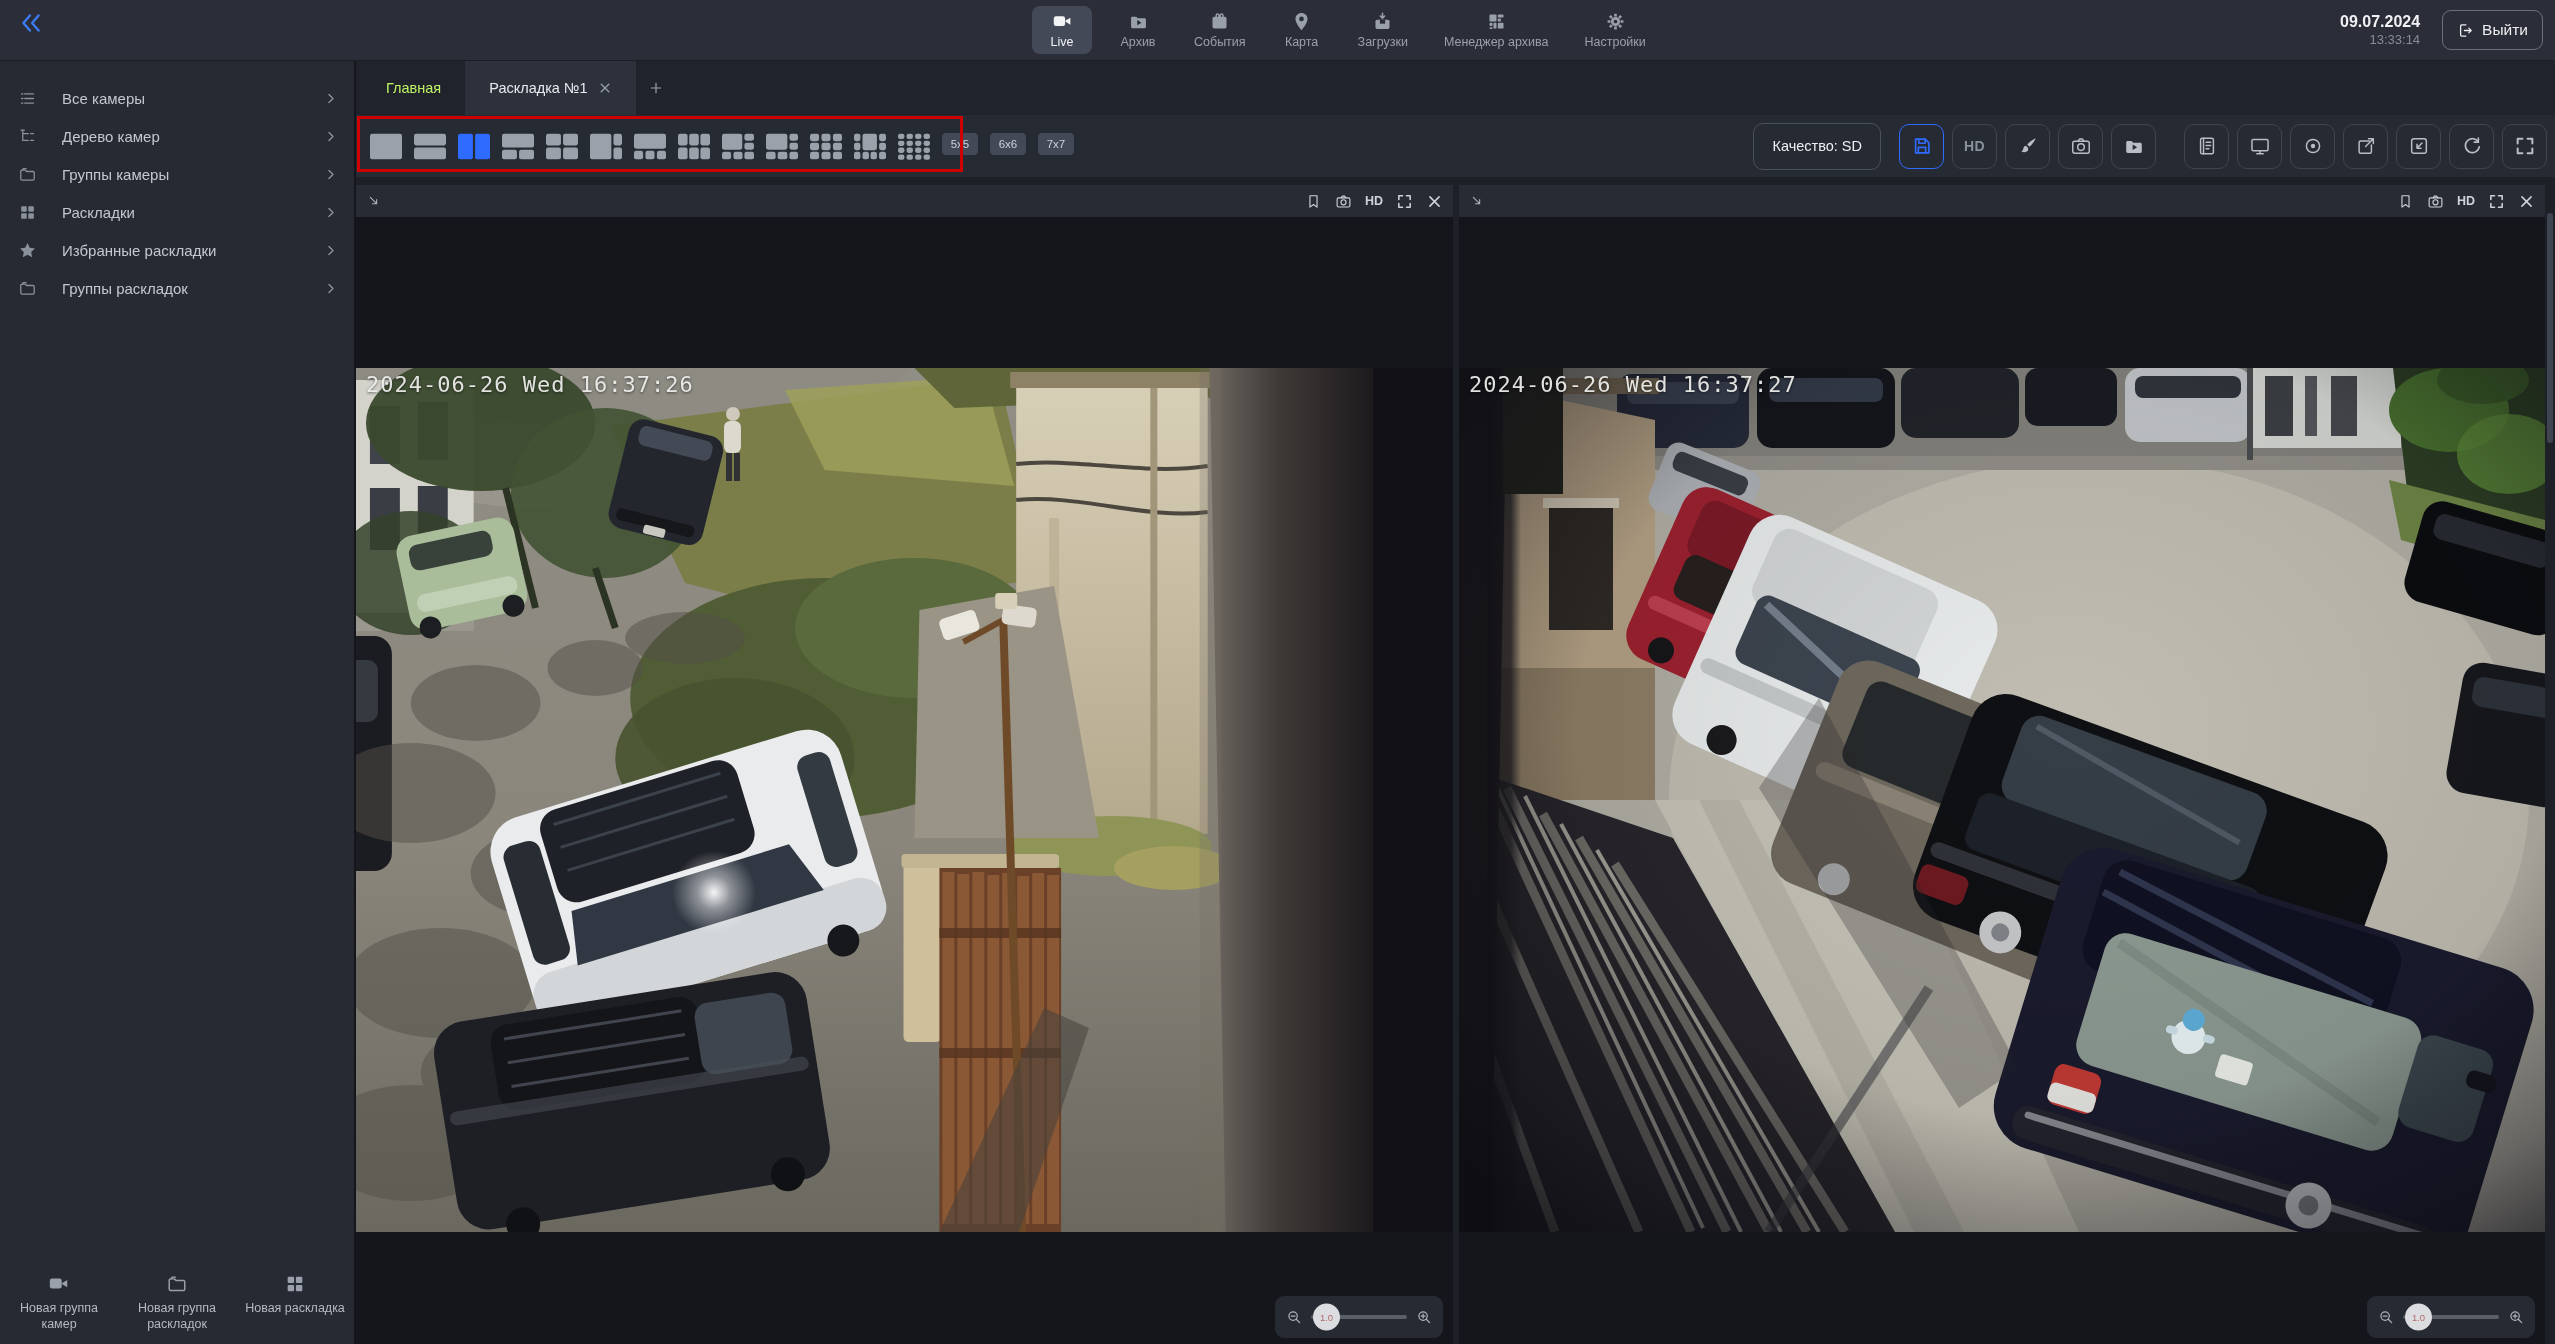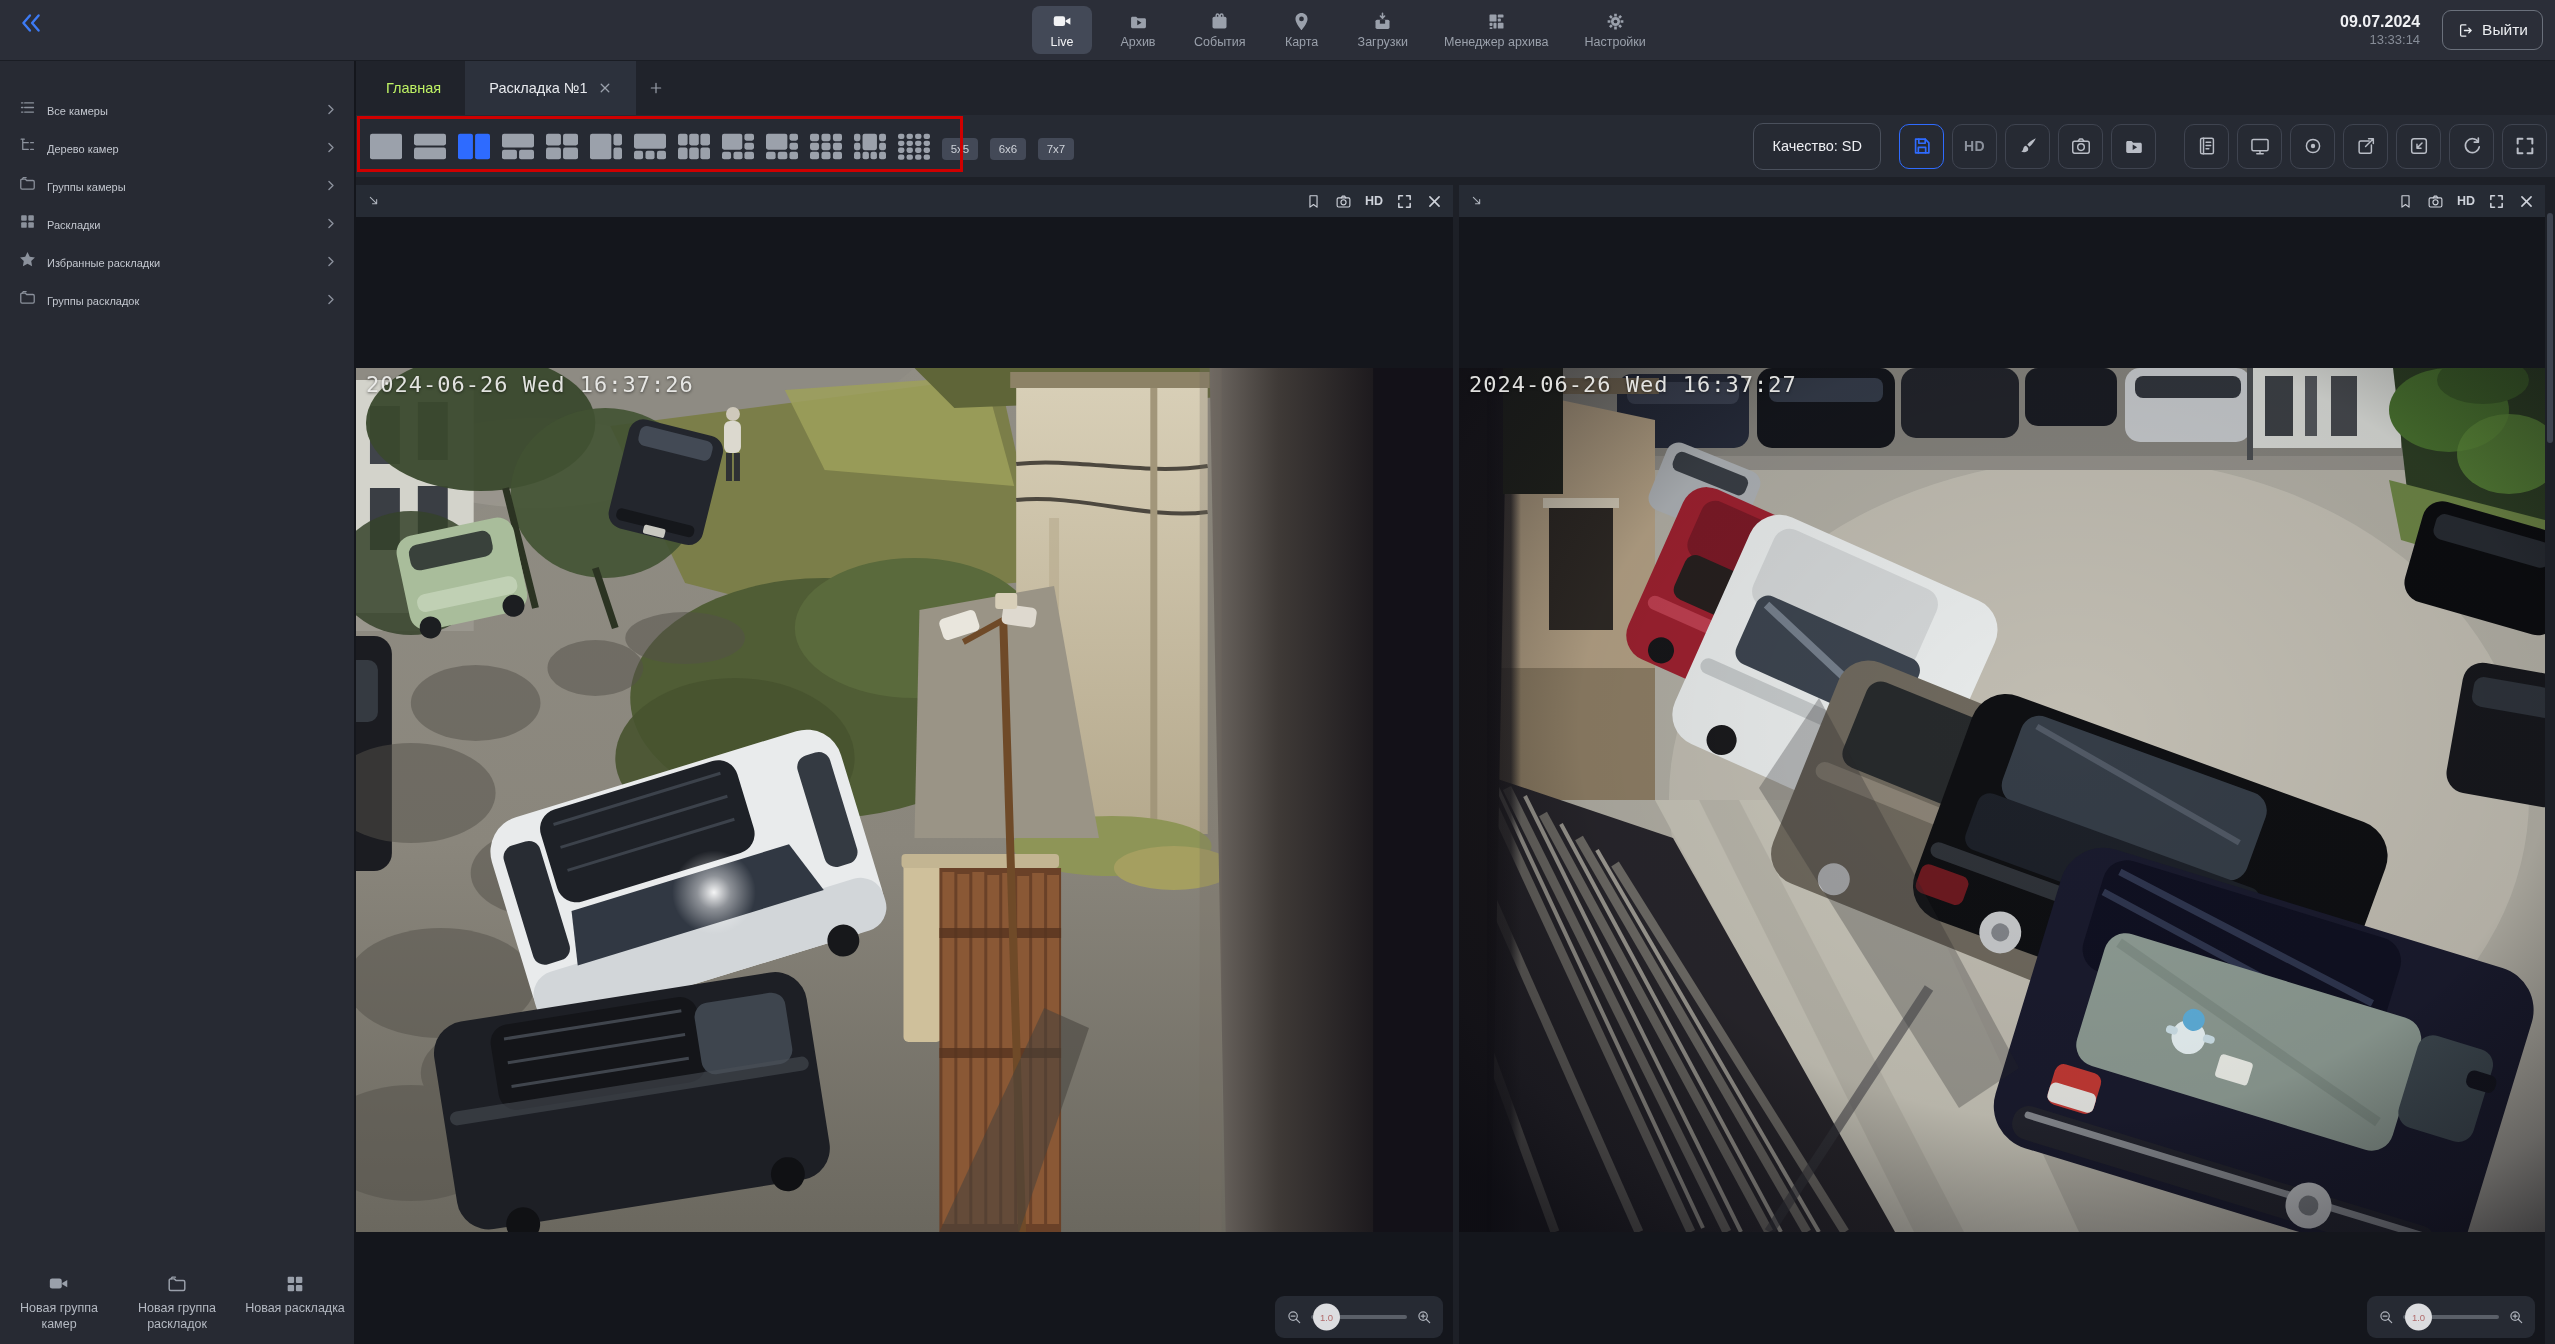--- a/index.html
+++ b/index.html
@@ -28,22 +28,22 @@
   .clock .time{font-size:13px;color:#868c97}
   .logout-btn{display:flex;align-items:center;gap:8px;border:1px solid #6a707b;border-radius:9px;
               height:38px;padding:0 14px;color:#eceef1;font-size:15.5px;cursor:pointer}
   .logout-btn .lic{width:17px;height:17px}
   .logout-btn .lic svg{width:100%;height:100%}
 
   
   .sidebar{position:absolute;left:0;top:61px;width:354px;height:1283px;background:#272a33;
            border-right:2px solid #14161c}
   .side-items{padding-top:18px}
-  .side-item{height:38px;display:flex;align-items:flex-end;padding:0 16px 0 18px;gap:10px;
-             color:#c3c7cf;font-size:11px;cursor:pointer}
+  .side-item{height:38px;display:flex;align-items:center;padding:0 16px 0 18px;gap:25px;
+             color:#c3c7cf;font-size:15px;cursor:pointer}
   .side-item .sic{width:19px;height:19px;color:#8b919c;flex:none}
   .side-item .sic svg{width:100%;height:100%}
   .side-item .chev{margin-left:auto;width:15px;height:15px;color:#8b919c}
   .side-item .chev svg{width:100%;height:100%}
   .side-footer{position:absolute;left:0;right:0;bottom:8px;display:flex}
   .foot-btn{flex:1;display:flex;flex-direction:column;align-items:center;gap:5px;cursor:pointer;
             color:#b4b9c2;font-size:12.5px;text-align:center;line-height:1.3;padding:4px 6px}
   .foot-btn .fic{width:22px;height:22px;color:#9aa0ab}
   .foot-btn .fic svg{width:100%;height:100%}
   .foot-btn .flabel{max-width:108px}
@@ -53,21 +53,21 @@
   .tabbar{height:54px;background:#20232b;display:flex;align-items:stretch;padding-left:6px}
   .tab{display:flex;align-items:center;gap:10px;padding:0 24px;font-size:14.5px;color:#bef264;cursor:pointer}
   .tab.active{background:#2c313c;color:#e8eaee}
   .tab .tclose{width:14px;height:14px;color:#9aa0ab;cursor:pointer}
   .tab .tclose svg{width:100%;height:100%}
   .tab-add{width:40px;display:flex;align-items:center;justify-content:center;color:#9aa0ab;cursor:pointer}
   .tab-add .aic{width:16px;height:16px}
   .tab-add .aic svg{width:100%;height:100%}
 
   .toolbar{height:62px;background:#262a33;display:flex;align-items:center;position:relative}
-  .layouts{display:flex;align-items:flex-end;gap:12px;padding-left:14px}
+  .layouts{display:flex;align-items:flex-start;gap:12px;padding-left:14px}
   .layout-btn{width:32px;height:27px;color:#9ba1ab;cursor:pointer}
   .layout-btn svg{width:100%;height:100%}
   .layout-btn.active{color:#2e6bff}
   .layout-text{min-width:30px;height:22px;padding:0 3px;border-radius:4px;background:#434957;color:#ced2d9;
                font-size:11.5px;display:flex;align-items:center;justify-content:center;cursor:pointer}
   .annotation{position:absolute;left:1px;top:1px;width:606px;height:56px;border:3px solid #cf0000;
               pointer-events:none;box-sizing:border-box}
   .view-controls{margin-left:auto;display:flex;align-items:center;gap:8px;padding-right:8px}
   .quality-btn{height:45px;border:1px solid #4a505c;border-radius:10px;color:#edeef2;font-size:14.5px;
                padding:0 18px;display:flex;align-items:center;margin-right:10px;cursor:pointer;white-space:nowrap}

